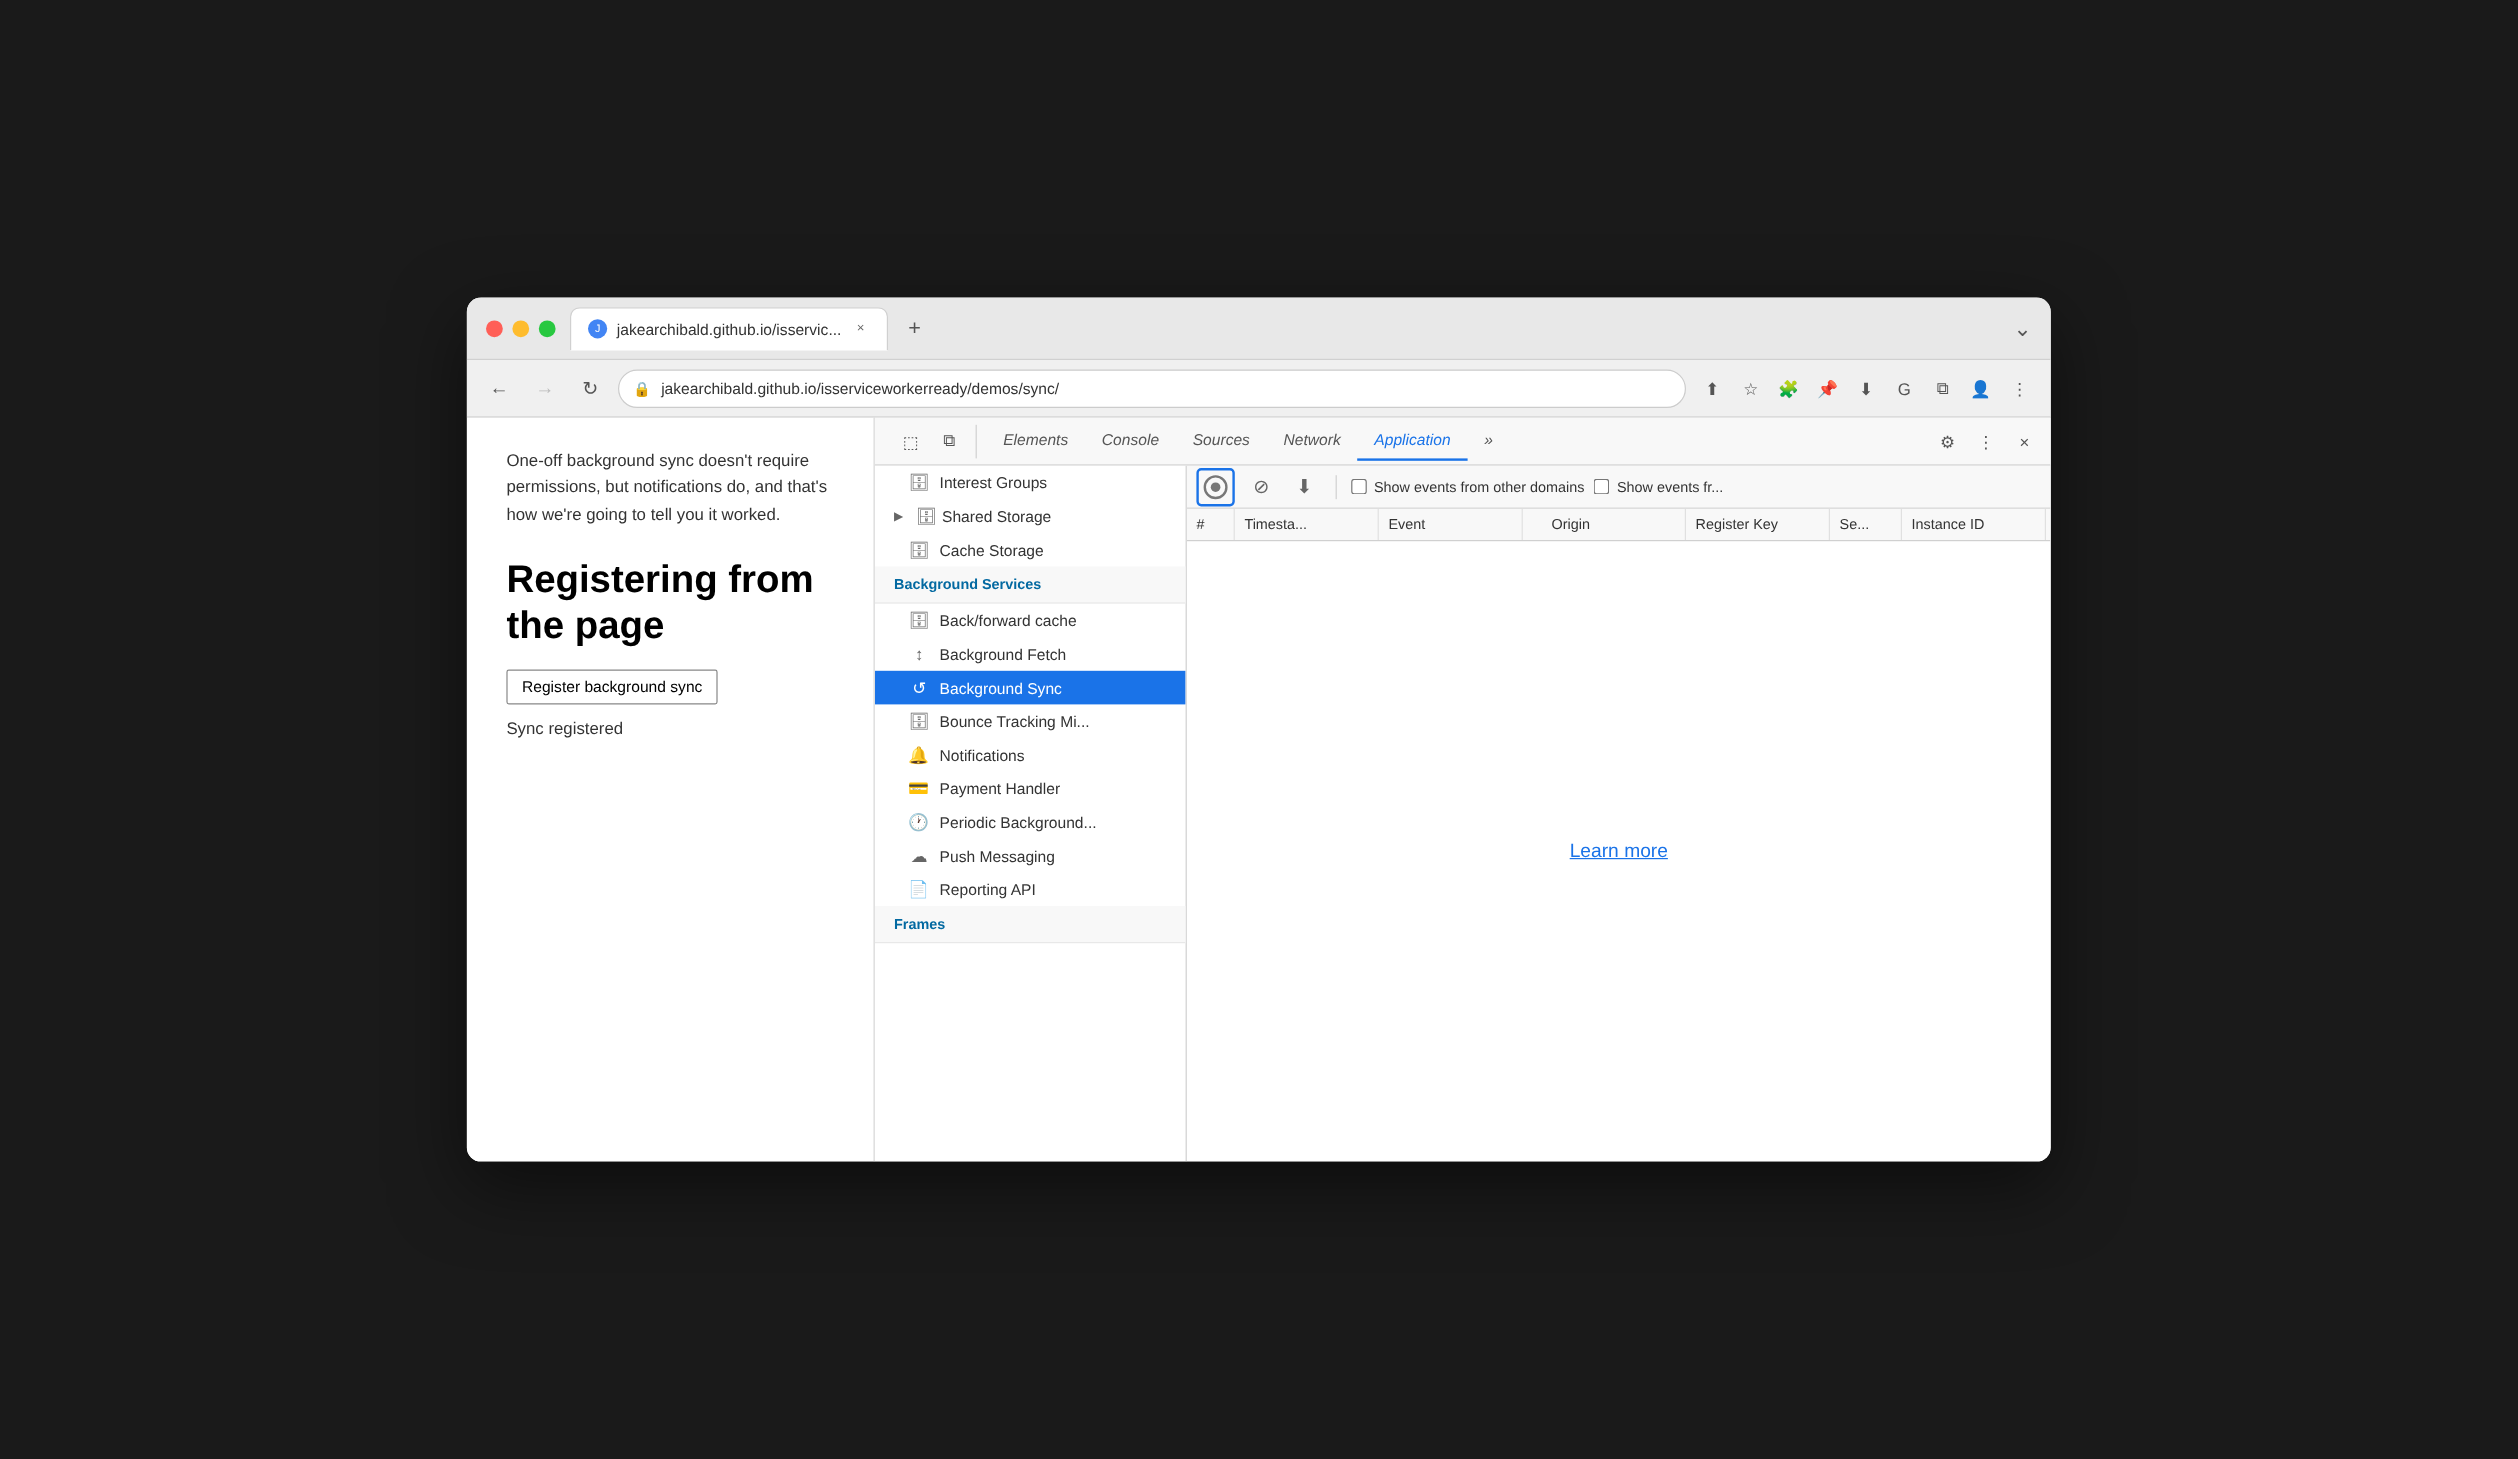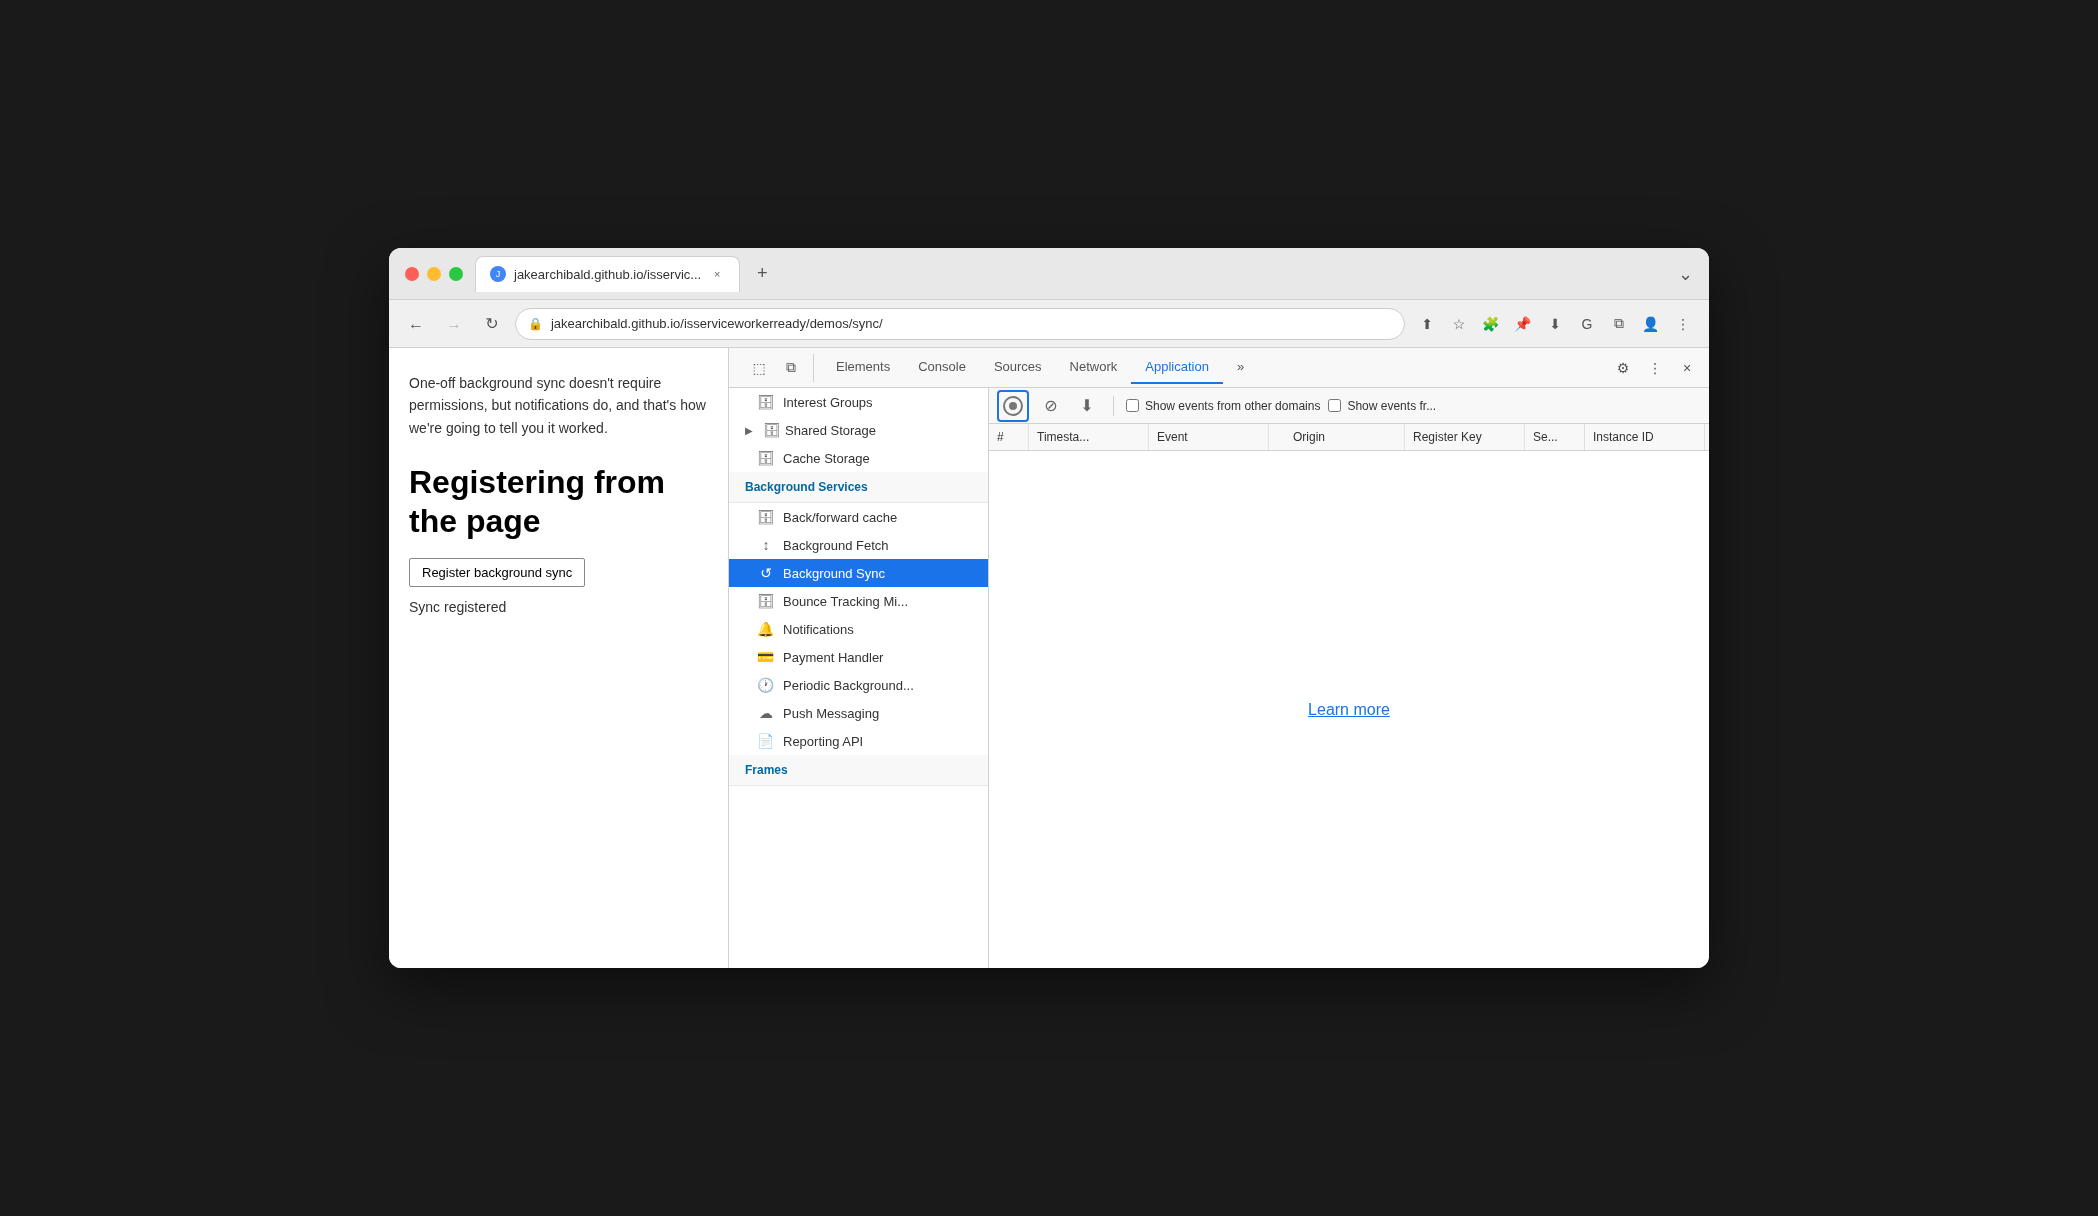--- a/index.html
+++ b/index.html
@@ -158,21 +158,21 @@
     
     .main-content {
       display: flex;
       flex: 1;
       overflow: hidden;
     }
     
     .webpage {
       width: 340px;
       background: #fff;
-      padding: 24px 20px;
+      padding: 24px 33px;
       border-right: 1px solid #d0d0d0;
       overflow-y: auto;
     }
     .webpage .description {
       font-size: 14px;
       color: #333;
       line-height: 1.6;
       margin-bottom: 24px;
     }
     .webpage .section-title {
@@ -211,20 +211,21 @@
       height: 40px;
       border-bottom: 1px solid #d0d0d0;
       padding: 0 8px;
       gap: 4px;
       background: #f8f8f8;
     }
     .devtools-tab-bar {
       display: flex;
       align-items: flex-start;
       gap: 0;
+      font-style: italic;
     }
     .devtools-tab {
       padding: 8px 14px;
       font-size: 13px;
       color: #555;
       cursor: pointer;
       border-bottom: 2px solid transparent;
       white-space: nowrap;
     }
     .devtools-tab.active {

